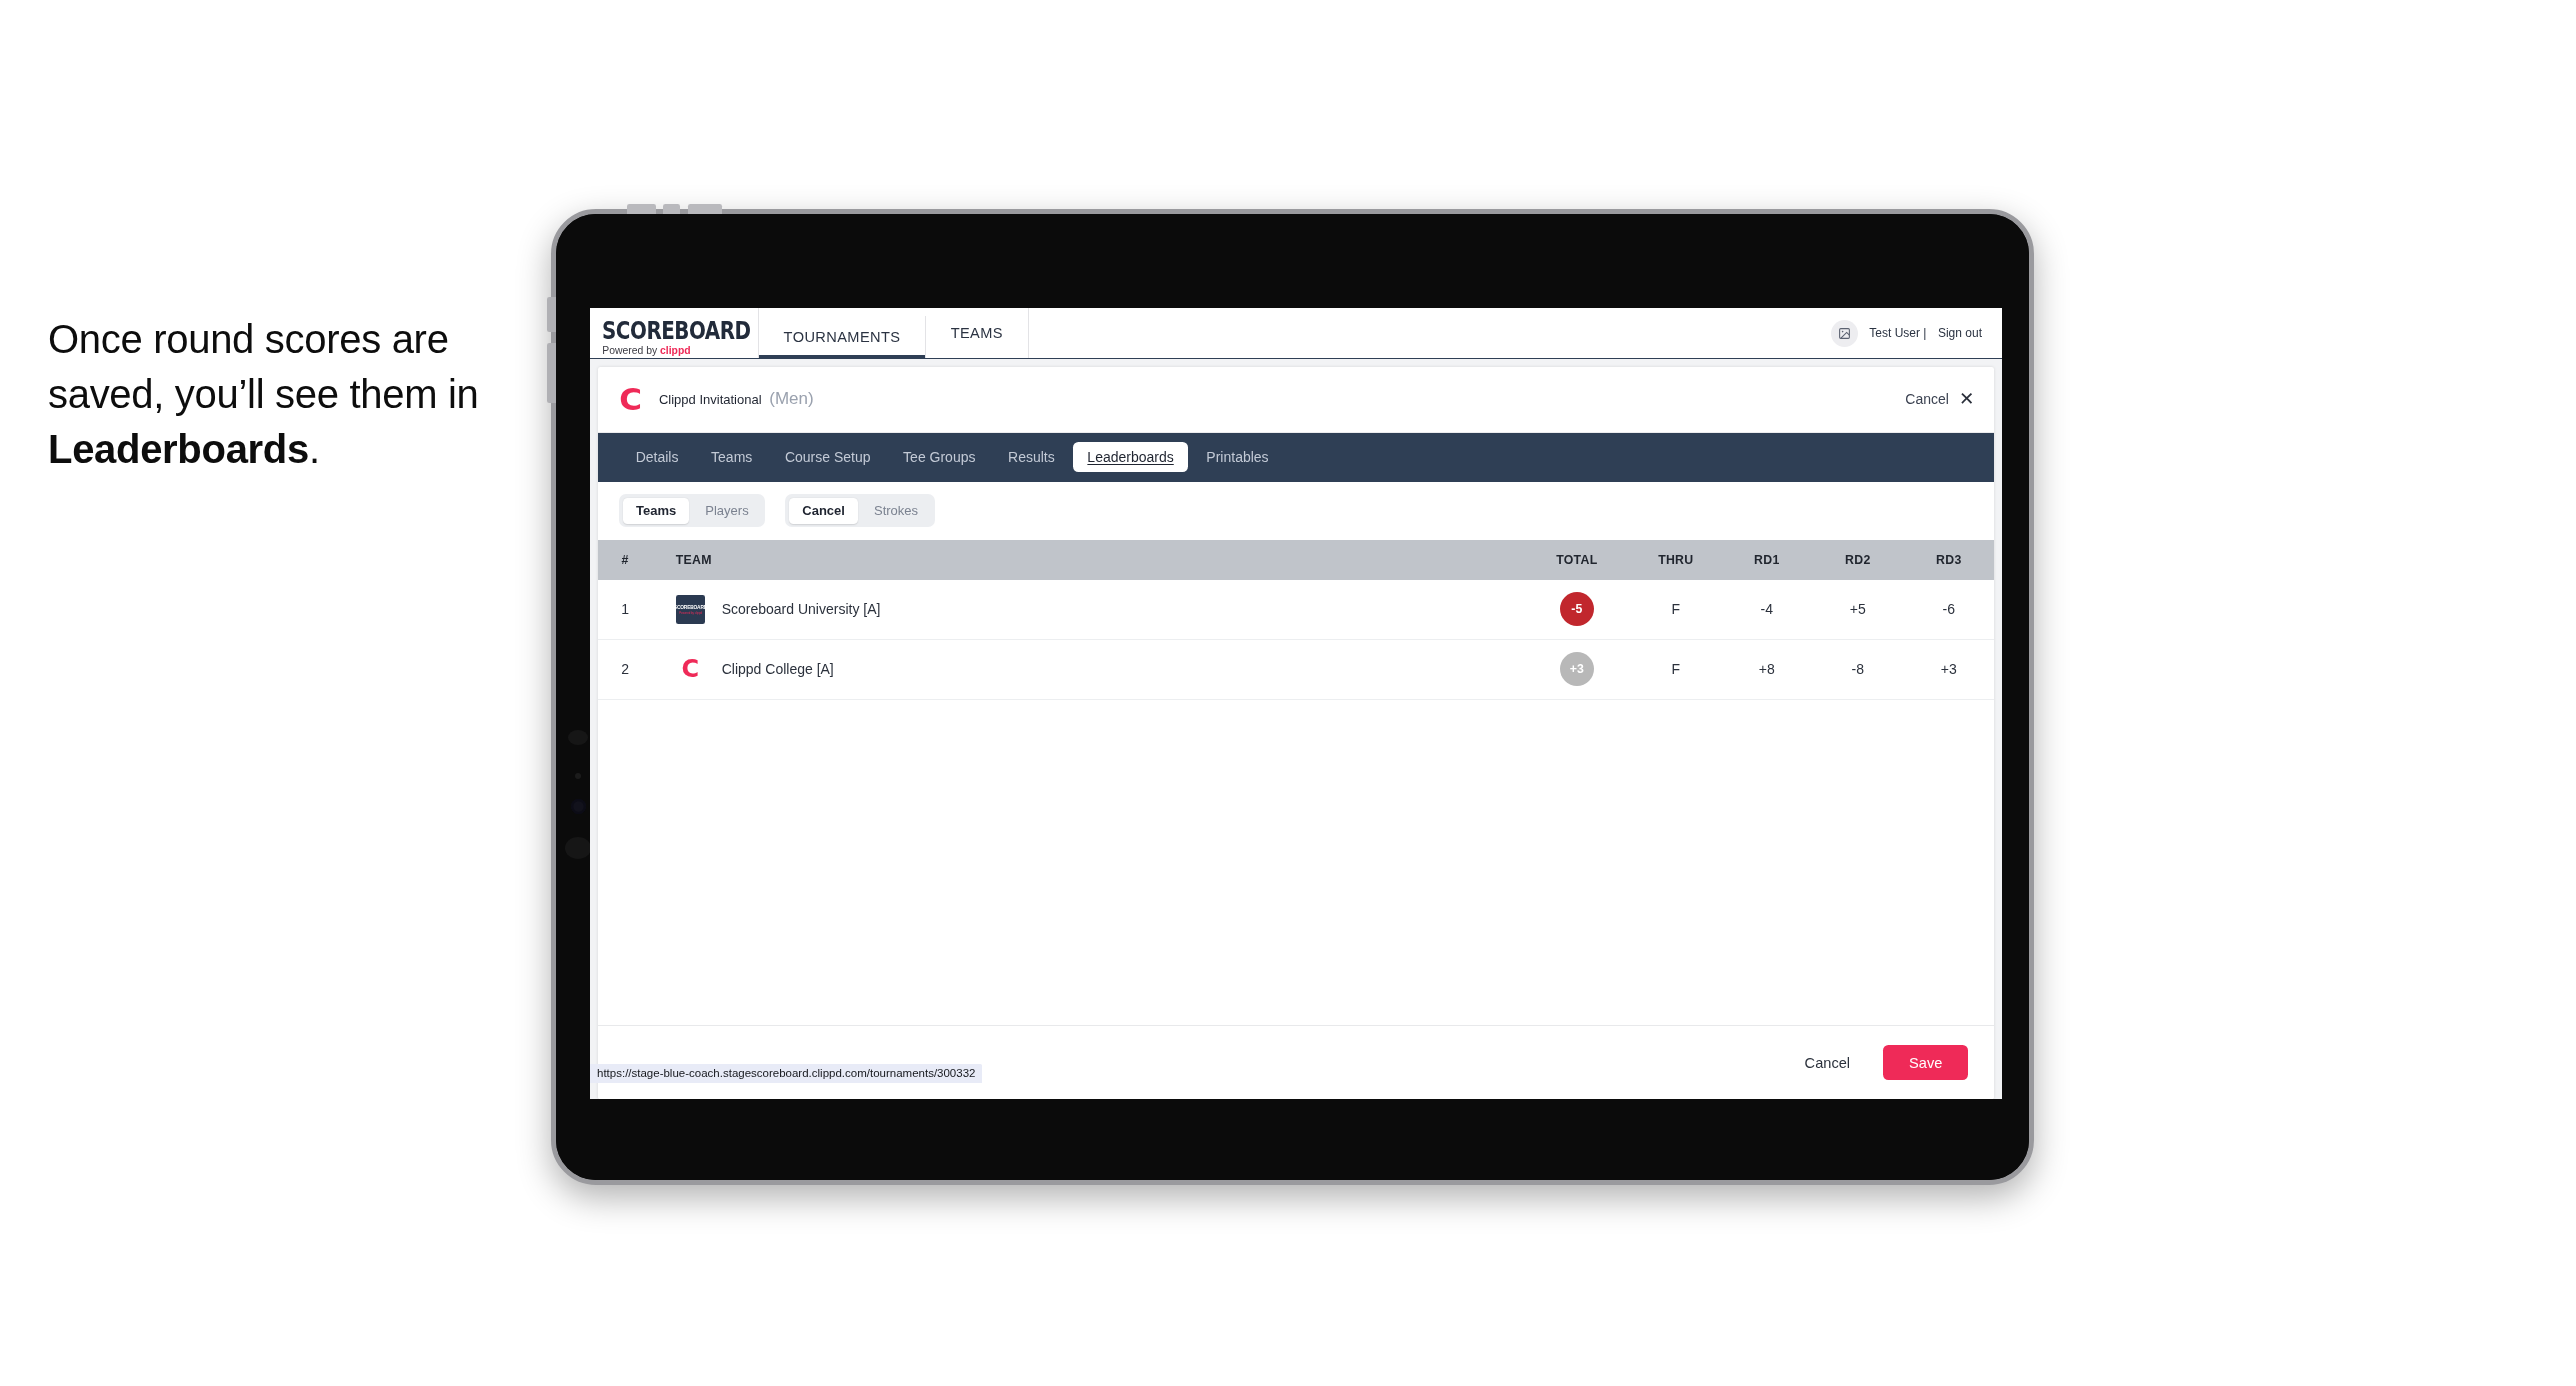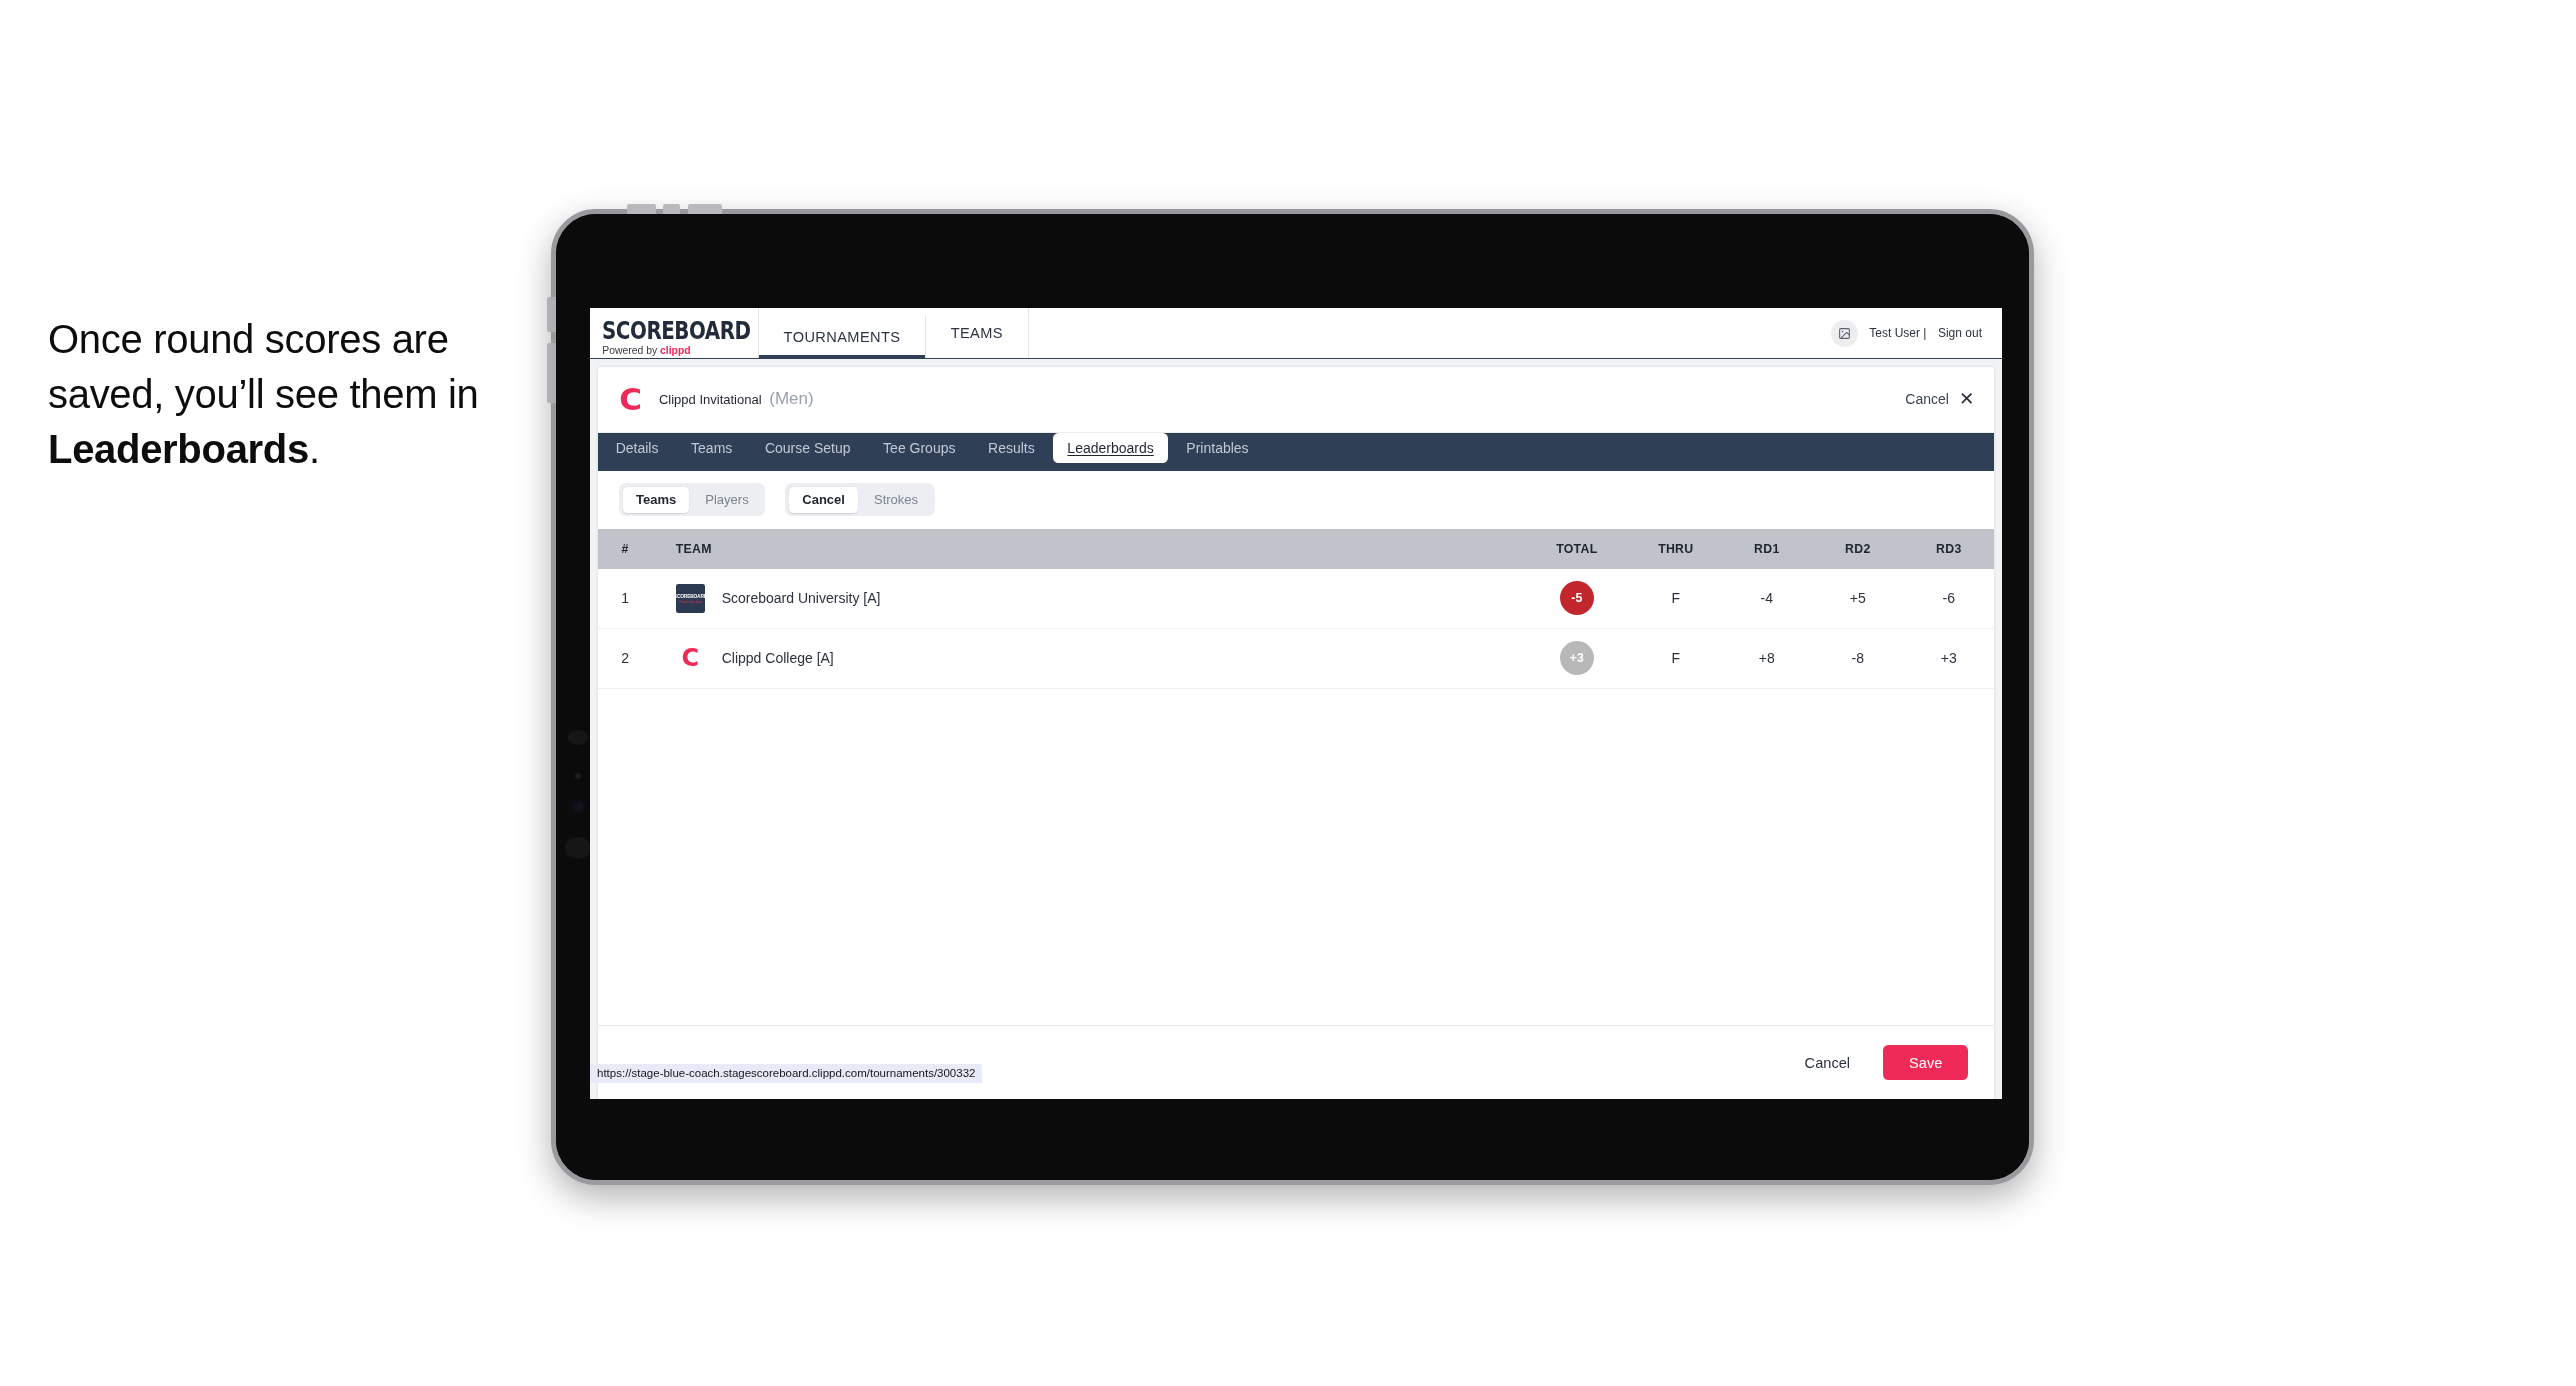--- a/index.html
+++ b/index.html
@@ -195,24 +195,24 @@
   .cancel-x {
     margin-left: auto;
     display: flex; align-items: center; gap: 10px;
     font-size: 14px; color: #3c4352; cursor: pointer;
   }
   .x-glyph { font-size: 18.4px; line-height: 1; color: #2a2f3a; }
 
   
   .tabstrip {
     background: #2f3f55;
-    height: 38px;
-    display: flex;
-    align-items: flex-start;
-    padding: 0 4px;
+    height: 49px;
+    display: flex;
+    align-items: center;
+    padding: 0 24px;
     gap: 4.6px;
   }
   .tab {
     padding: 7px 14px;
     font-size: 14px;
     color: #c3cad6;
     border-radius: 5.4px;
     cursor: pointer;
     white-space: nowrap;
   }

